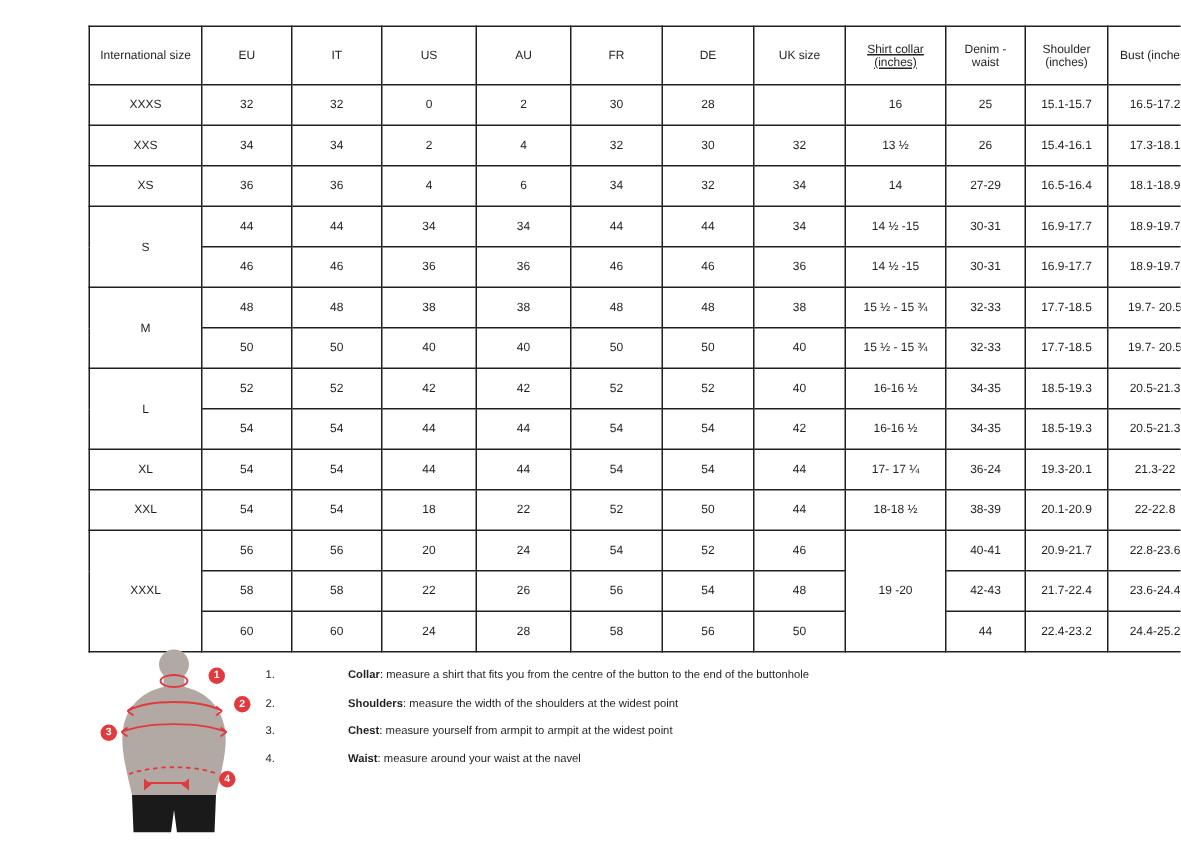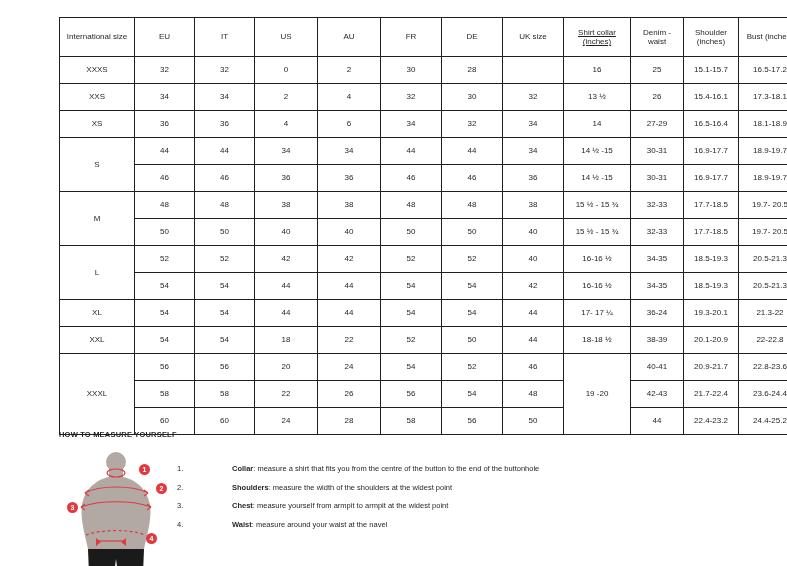--- a/index.html
+++ b/index.html
@@ -325,21 +325,20 @@
           <td>56</td>
           <td>50</td>
           <td>44</td>
           <td>22.4-23.2</td>
           <td>24.4-25.2</td>
         </tr>
       </tbody>
   </table>
 
   <div class="measure-section">
-    <div class="measure-title">HOW TO MEASURE YOURSELF</div>
     <div class="measure-body">
 
       <div class="figure-wrap">
         <svg width="110" height="125" viewBox="0 0 110 125">
 
           <ellipse cx="57" cy="13" rx="10" ry="10" fill="#b3a9a4"></ellipse>
           <rect x="50" y="20" width="14" height="9" fill="#b3a9a4"></rect>
 
           <path d="M57 27 C40 28 26 38 23 56 C21 70 26 86 29 100 L85 100 C88 86 93 70 91 56 C88 38 74 28 57 27 Z" fill="#b3a9a4"></path>
 

